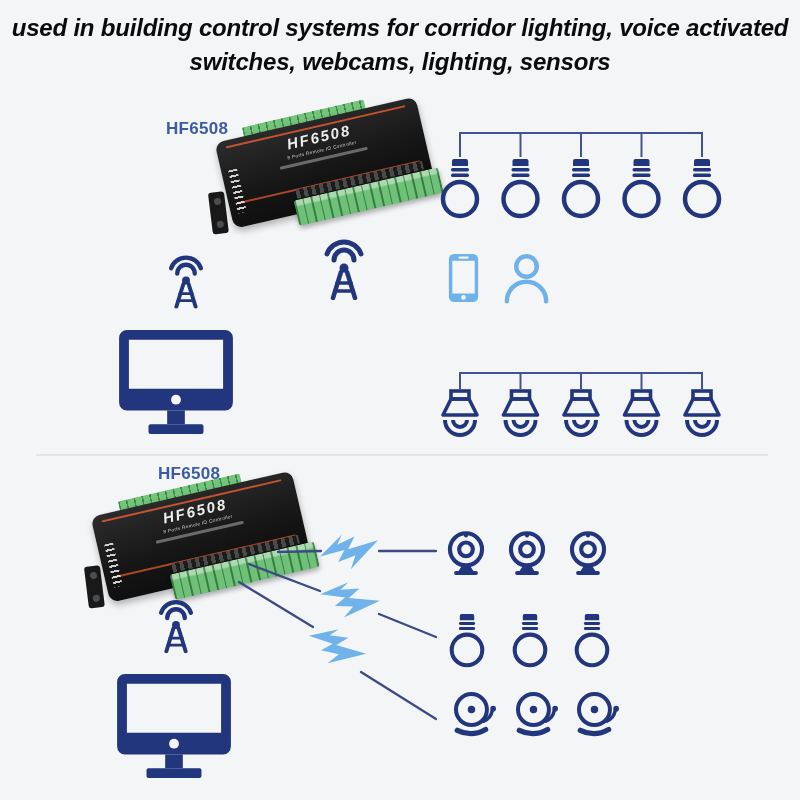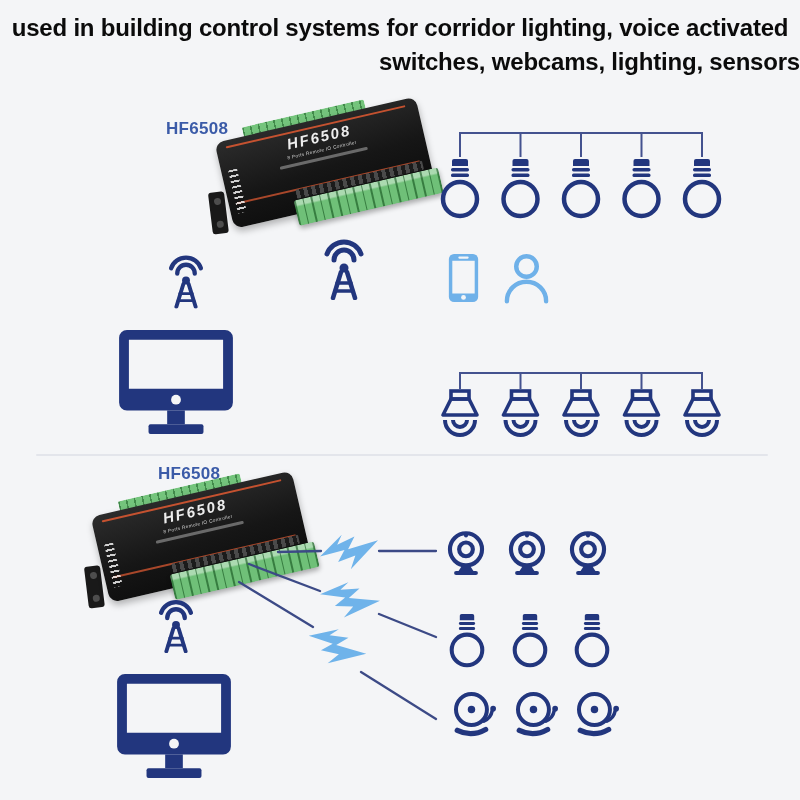--- a/index.html
+++ b/index.html
@@ -3,21 +3,21 @@
 <meta charset="utf-8">
 <style>
   html,body { margin:0; padding:0; background:#f4f5f7; }
   .canvas {
     position:relative; width:800px; height:800px; overflow:hidden;
     background:#f4f5f7;
     font-family:"Liberation Sans", sans-serif;
   }
   .title-line {
     position:absolute; left:0; width:100%; text-align:center;
-    font-weight:bold; font-size:24px; color:#0b0b0b;
+    font-style:italic; font-weight:bold; font-size:24px; color:#0b0b0b;
     letter-spacing:-0.2px;
   }
   .dev-label {
     position:absolute; font-weight:bold; font-size:17px; color:#3b5ba8;
     letter-spacing:0.3px;
   }
   .icon { position:absolute; color:#22367e; display:block; }
   .overlay { position:absolute; display:block; }
   .divider { position:absolute; left:36px; top:454px; width:732px; height:2px;
     background:#e3e5eb; border-radius:2px; }
@@ -122,21 +122,21 @@
     </symbol>
     <symbol id="i-bolt" viewBox="0 0 64 44">
       <polygon fill="currentColor" points="0,28 24,4 19,15 38,6 31,20 64,10 34,42 39,27 20,34 27,21"></polygon>
     </symbol>
   </defs>
 </svg>
 
 <div class="canvas">
 
   <div class="title-line" style="top:14px;">used in building control systems for corridor lighting, voice activated</div>
-  <div class="title-line" style="top:48px;text-align:right;">switches, webcams, lighting, sensors</div>
+  <div class="title-line" style="top:48px;">switches, webcams, lighting, sensors</div>
 
   <div class="dev-label" style="left:166px; top:119px;">HF6508</div>
 
   <div class="device" style="left:208px; top:114px;">
     <div class="d-back-term"></div>
     <div class="d-bracket"></div>
     <div class="d-body">
       <div class="d-accent-top"></div>
       <div class="d-accent-bot"></div>
       <div class="d-title">HF6508</div>

